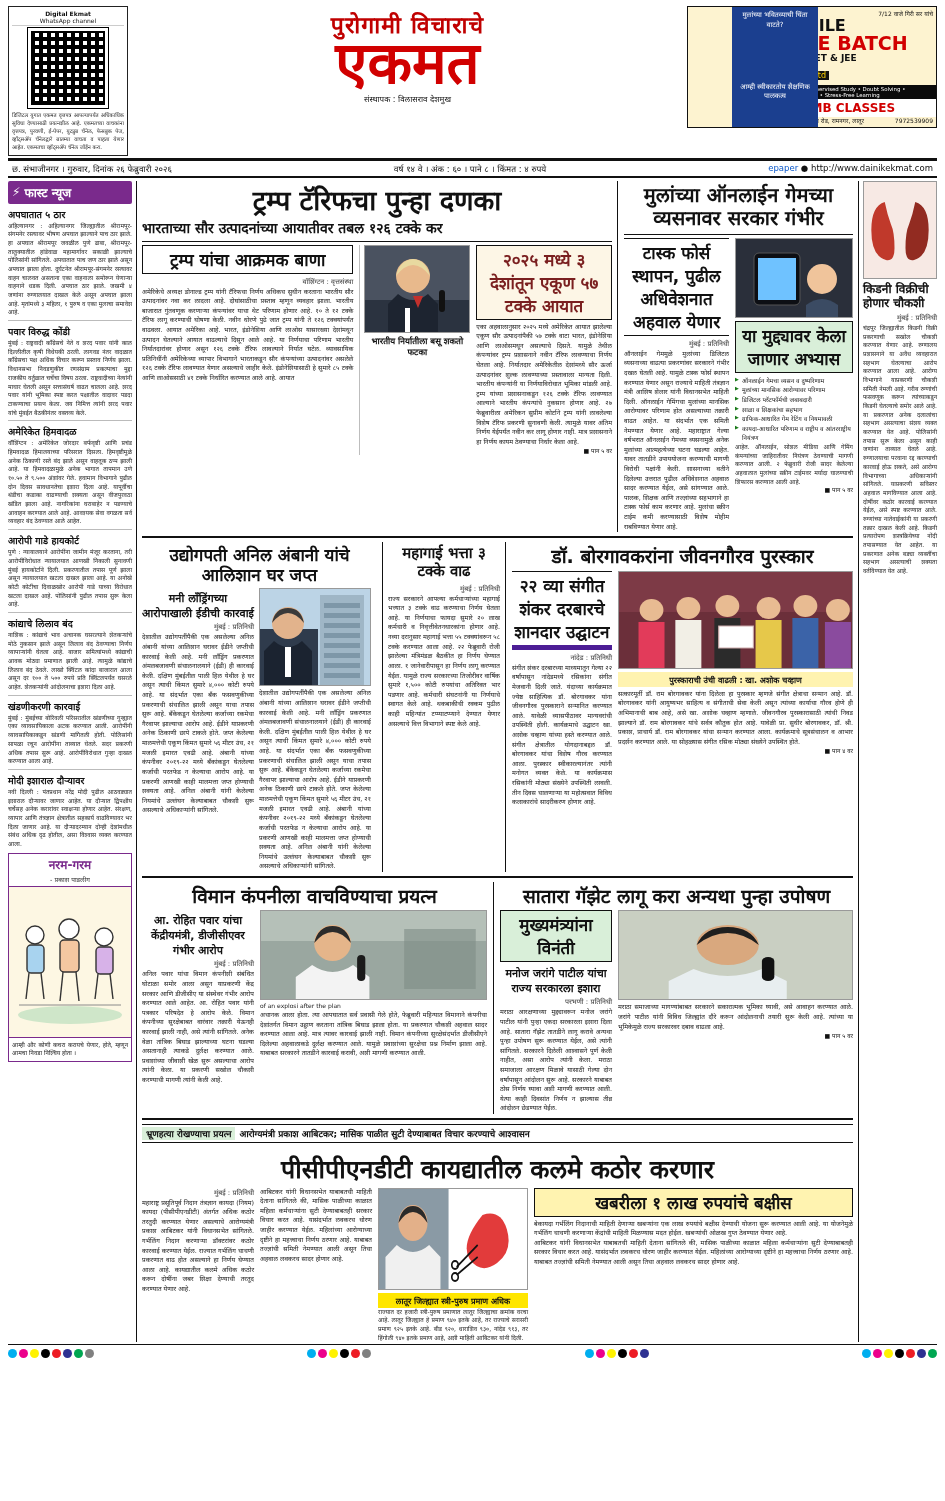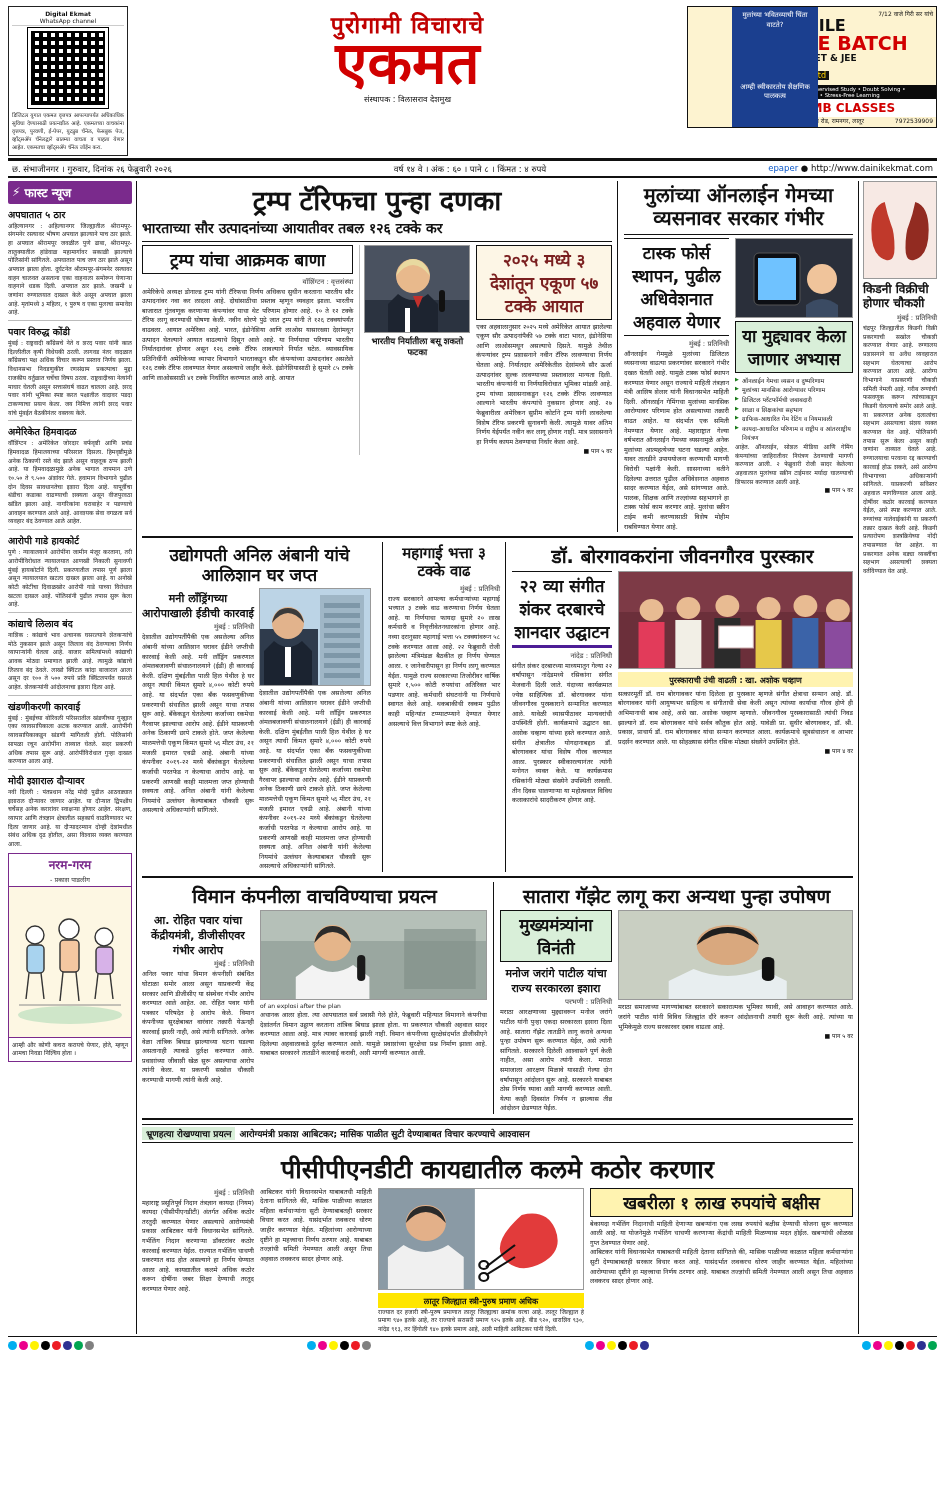--- a/index.html
+++ b/index.html
@@ -330,21 +330,21 @@
 
 २२ फेब्रुवारी रोजी झालेल्या मंत्रिमंडळ बैठकीत हा निर्णय घेण्यात आला. १ जानेवारीपासून हा निर्णय लागू करण्यात येईल. यामुळे राज्य सरकारच्या तिजोरीवर वार्षिक सुमारे १,५०० कोटी रुपयांचा अतिरिक्त भार पडणार आहे.
 
 कर्मचारी संघटनांनी या निर्णयाचे स्वागत केले आहे. थकबाकीची रक्कम पुढील काही महिन्यांत टप्प्याटप्प्याने देण्यात येणार असल्याचे वित्त विभागाने स्पष्ट केले आहे.</div>
         </div>
 
         <div style="flex:1;padding-left:6px">
           <h2 class="head2" style="font-size:19px">डॉ. बोरगावकरांना जीवनगौरव पुरस्कार</h2>
           <div class="row" style="gap:6px">
             <div style="width:100px">
-              <div class="boxhead" style="border:none;border-top:1px solid #111;border-bottom:3px solid #4c1d95">२२ व्या संगीत शंकर
+              <div class="boxhead" style="border:none;border-top:1px solid #111;border-bottom:5px solid #4c1d95">२२ व्या संगीत शंकर
 दरबारचे शानदार उद्घाटन</div>
               <div class="byline">नांदेड : प्रतिनिधी</div>
               <div class="body">संगीत शंकर दरबारच्या माध्यमातून गेल्या २२ वर्षांपासून नांदेडमध्ये रसिकांना संगीत मेजवानी दिली जाते. यंदाच्या कार्यक्रमात ज्येष्ठ साहित्यिक डॉ. बोरगावकर यांना जीवनगौरव पुरस्काराने सन्मानित करण्यात आले. यावेळी व्यासपीठावर मान्यवरांची उपस्थिती होती.
 
 कार्यक्रमाचे उद्घाटन खा. अशोक चव्हाण यांच्या हस्ते करण्यात आले. संगीत क्षेत्रातील योगदानाबद्दल डॉ. बोरगावकर यांचा विशेष गौरव करण्यात आला. पुरस्कार स्वीकारल्यानंतर त्यांनी मनोगत व्यक्त केले.
 
 या कार्यक्रमास रसिकांनी मोठ्या संख्येने उपस्थिती लावली. तीन दिवस चालणाऱ्या या महोत्सवात विविध कलाकारांचे सादरीकरण होणार आहे.</div>
             </div>
             <div style="flex:1">
               <div class="photo" style="height:96px">
@@ -457,21 +457,21 @@
             <div class="byline">मुंबई : प्रतिनिधी</div>
             <div class="body">महाराष्ट्र प्रसूतिपूर्व निदान तंत्रज्ञान कायदा (नियम) कायदा (पीसीपीएनडीटी) अंतर्गत अधिक कठोर तरतुदी करण्यात येणार असल्याचे आरोग्यमंत्री प्रकाश आबिटकर यांनी विधानसभेत सांगितले. गर्भलिंग निदान करणाऱ्या डॉक्टरांवर कठोर कारवाई करण्यात येईल.
 
 राज्यात गर्भलिंग चाचणी प्रकरणात वाढ होत असल्याने हा निर्णय घेण्यात आला आहे. कायद्यातील कलमे अधिक कठोर करून दोषींना जबर शिक्षा देण्याची तरतूद करण्यात येणार आहे.</div>
           </div>
           <div style="width:112px">
             <div class="body">आबिटकर यांनी विधानसभेत याबाबतची माहिती देताना सांगितले की, मासिक पाळीच्या काळात महिला कर्मचाऱ्यांना सुटी देण्याबाबतही सरकार विचार करत आहे. यासंदर्भात लवकरच धोरण जाहीर करण्यात येईल.
 
 महिलांच्या आरोग्याच्या दृष्टीने हा महत्त्वाचा निर्णय ठरणार आहे. याबाबत तज्ज्ञांची समिती नेमण्यात आली असून तिचा अहवाल लवकरच सादर होणार आहे.</div>
           </div>
-          <div style="width:206px">
+          <div style="width:150px">
             <div class="photo" style="height:100px;background:#fff">
               <svg width="100%" height="100" viewBox="0 0 183 100" preserveAspectRatio="none">
                 <rect width="183" height="100" fill="#ffffff"></rect>
                 <rect x="0" y="0" width="86" height="100" fill="#8a9aa5"></rect>
                 <circle cx="42" cy="34" r="18" fill="#e3b089"></circle>
                 <path d="M24 34 q18 -22 36 0 q-4 -17 -18 -17 q-14 0 -18 17z" fill="#2a2a2a"></path>
                 <path d="M22 56 q20 14 40 0 l14 12 v32 h-68 v-32z" fill="#f0f0f0"></path>
                 <g fill="#e23b3b">
                   <path d="M128 26 q22 -6 30 14 q8 22 -12 34 q-20 12 -34 -4 q-12 -16 16 -44z"></path>
                 </g>

